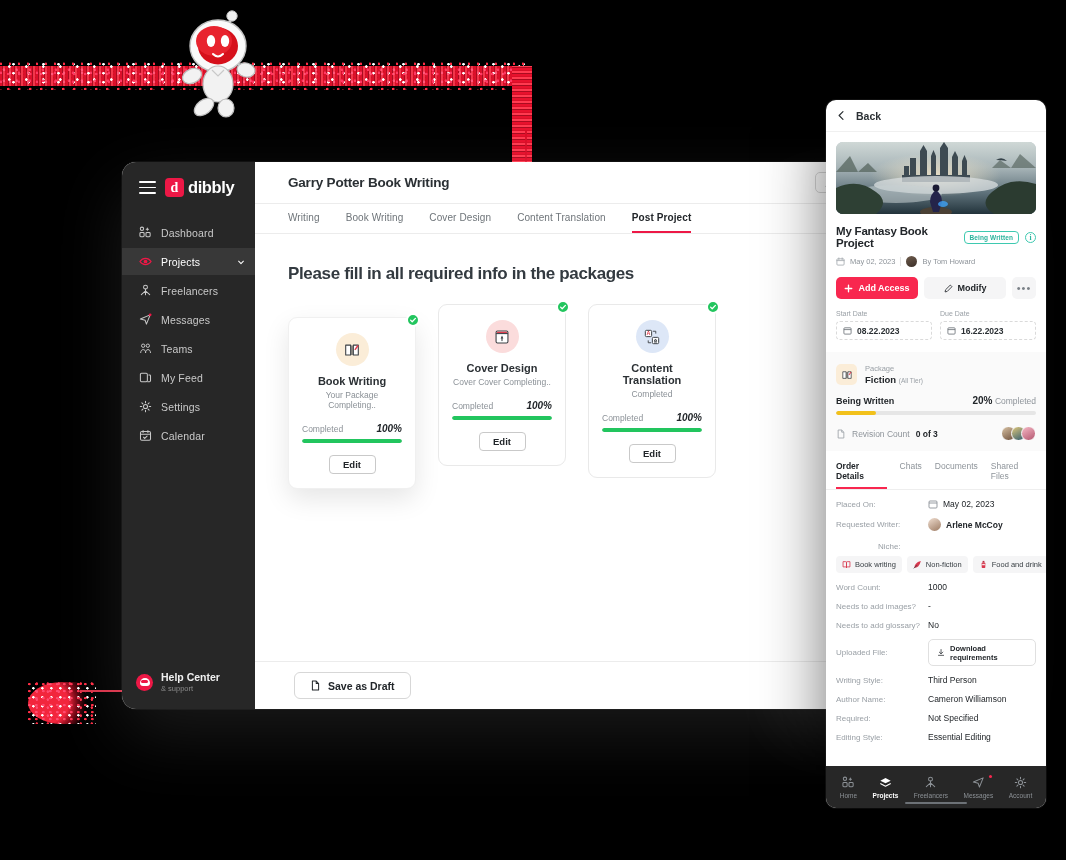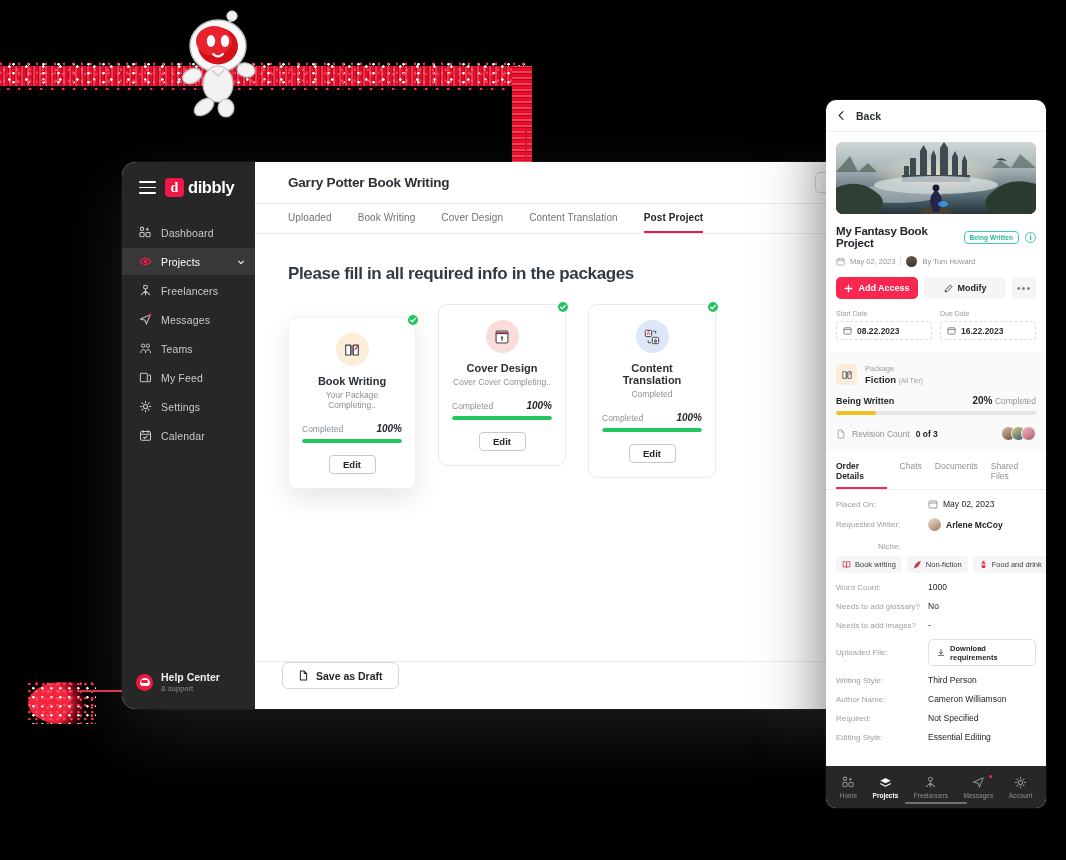--- a/index.html
+++ b/index.html
@@ -161,22 +161,22 @@
   .pkg-bar { height: 4px; border-radius: 3px; background: #ebebeb; margin-top: 5px; overflow: hidden; }
   .pkg-bar > i { display: block; height: 100%; background: #22c55e; border-radius: 3px; }
   .pkg-edit {
     margin: 12px auto 0; display: block; width: 47px; height: 19px;
     border: 1px solid #c9c9c9; border-radius: 4px; background: #fff;
     font-size: 9.5px; font-weight: 700; color: #22262a; cursor: pointer;
     font-family: "Liberation Sans", sans-serif;
   }
 
   .bottombar {
-    height: 48px; border-top: 1px solid #ececec; display: flex; 
-    padding-left: 27px; flex: 0 0 48px; background: #fff;
+    height: 48px; border-top: 1px solid #ececec; display: flex; align-items: center;
+    padding-left: 39px; flex: 0 0 48px; background: #fff;
   }
   .draft-btn {
     display: flex; align-items: center; gap: 7px; height: 27px; padding: 0 15px;
     border: 1px solid #d7d7d7; border-radius: 6px; background: #fff;
     font-size: 10.5px; font-weight: 700; color: #22262a; cursor: pointer;
   }
 
   
   .summary-panel {
     position: absolute; left: 782px; top: 162px; width: 230px; height: 547px;
@@ -459,21 +459,21 @@
         <div class="proj-title">Garry Potter Book Writing</div>
         <div class="edit-title-btn">
           <svg width="10" height="10" viewBox="0 0 12 12">
             <path d="M8.4 1.4l2.2 2.2L4.3 9.9l-2.9.7.7-2.9 6.3-6.3z" fill="none" stroke="#33383c" stroke-width="1.1" stroke-linejoin="round"></path>
           </svg>
           <span>Edit Title</span>
         </div>
       </div>
 
       <div class="tabsbar">
-        <div class="tab">Uploaded</div>
+        <div class="tab">Writing</div>
         <div class="tab">Book Writing</div>
         <div class="tab">Cover Design</div>
         <div class="tab">Content Translation</div>
         <div class="tab active">Post Project</div>
       </div>
 
       <div class="canvas">
         <div class="headline">Please fill in all required info in the packages</div>
 
         <div class="cards">
@@ -780,26 +780,26 @@
           </svg>
           <span>Food and drink</span>
         </span>
       </div>
 
       <div class="det">
         <span class="det-k">Word Count:</span>
         <span class="det-v">1000</span>
       </div>
       <div class="det">
+        <span class="det-k">Needs to add images?</span>
+        <span class="det-v">-</span>
+      </div>
+      <div class="det">
         <span class="det-k">Needs to add glossary?</span>
         <span class="det-v">No</span>
-      </div>
-      <div class="det">
-        <span class="det-k">Needs to add images?</span>
-        <span class="det-v">-</span>
       </div>
 
       <div class="det">
         <span class="det-k">Uploaded File:</span>
         <span class="dl-btn">
           <svg width="9" height="9" viewBox="0 0 12 12">
             <path d="M6 1.6v6M3.4 5.4L6 8l2.6-2.6M2.2 10.2h7.6" fill="none" stroke="#22262a" stroke-width="1.1" stroke-linecap="round" stroke-linejoin="round"></path>
           </svg>
           <span>Download requirements</span>
         </span>

